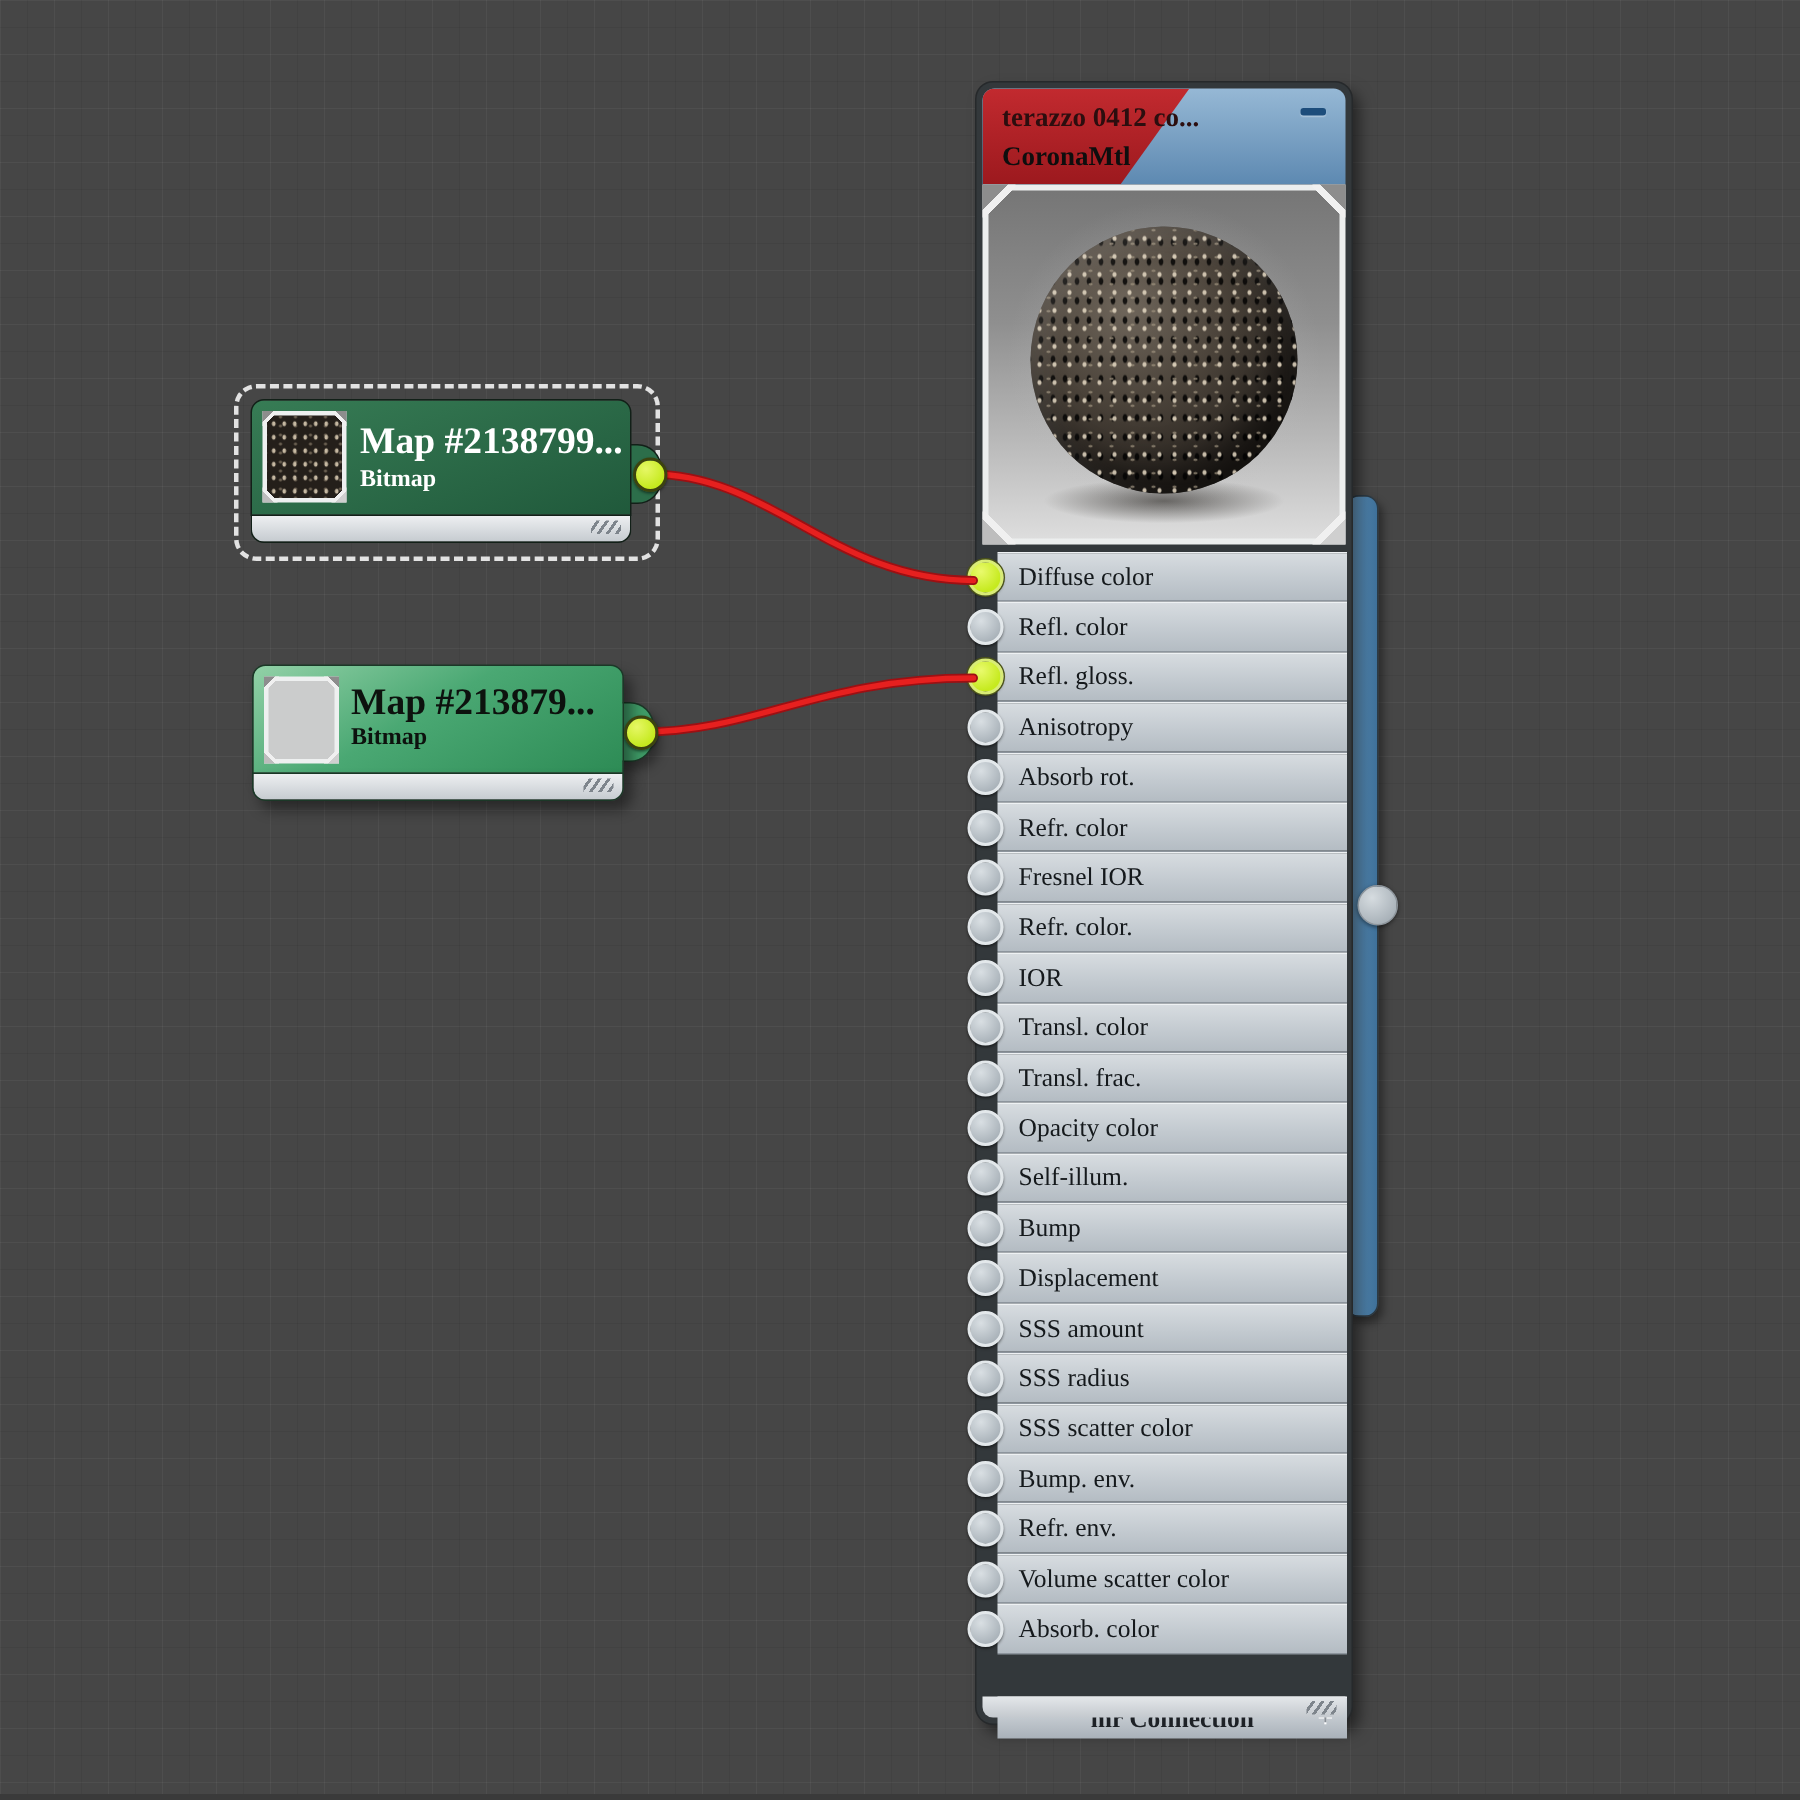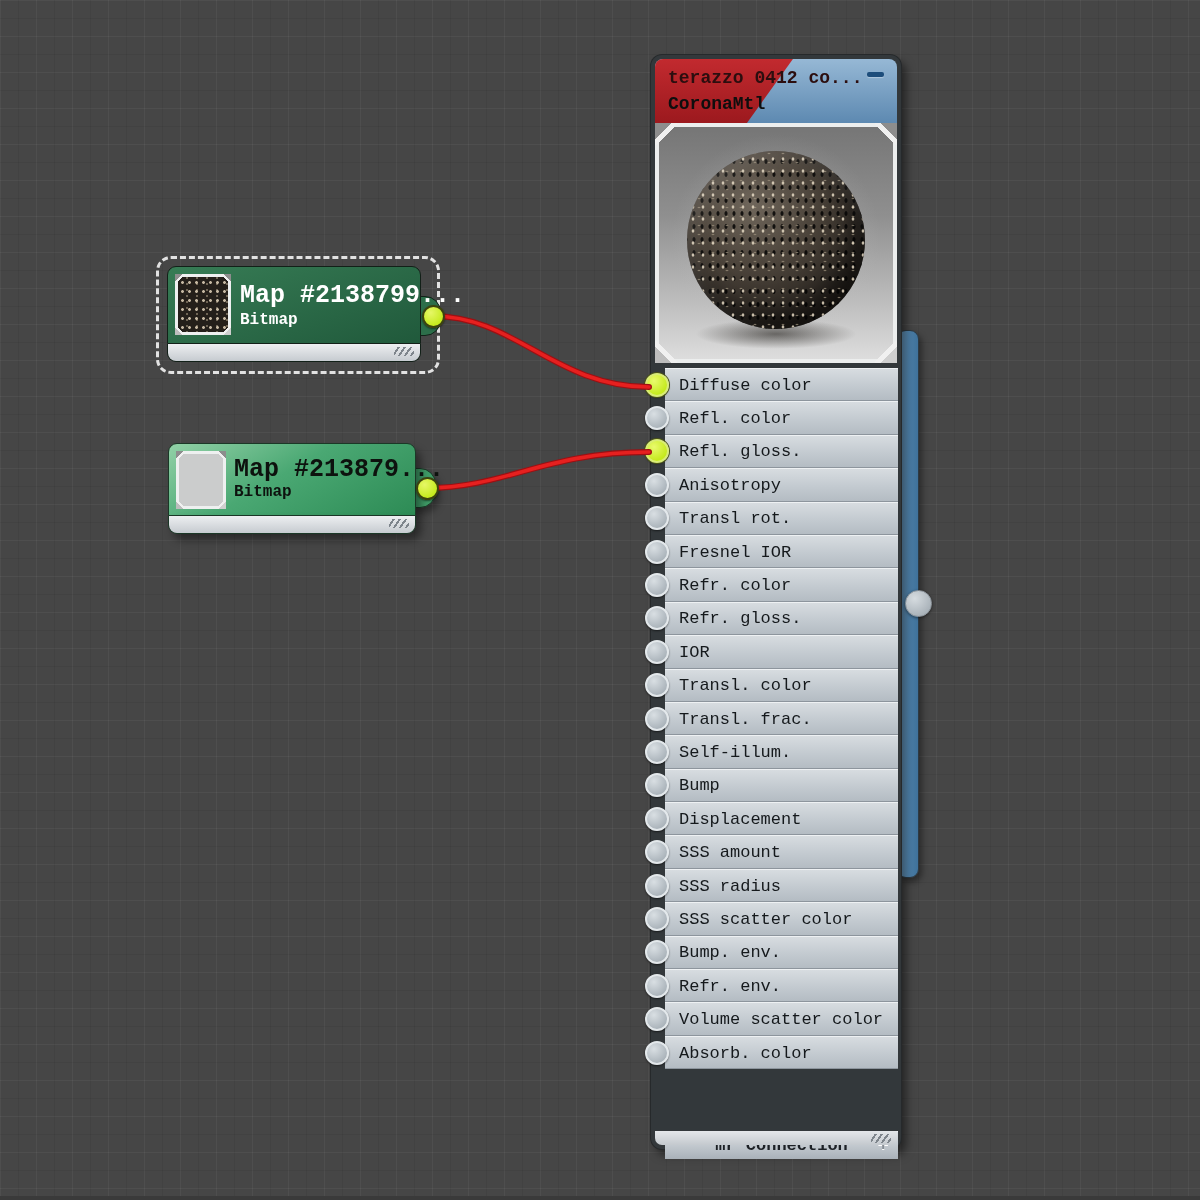--- a/index.html
+++ b/index.html
@@ -6,21 +6,21 @@
   #stage{
     position:relative;width:1200px;height:1196px;overflow:hidden;
     background-color:#464646;
     background-image:
       linear-gradient(rgba(255,255,255,.045) 1px, transparent 1px),
       linear-gradient(90deg, rgba(255,255,255,.045) 1px, transparent 1px),
       linear-gradient(rgba(0,0,0,.06) 1px, transparent 1px),
       linear-gradient(90deg, rgba(0,0,0,.06) 1px, transparent 1px);
     background-size:36px 36px,36px 36px,36px 36px,36px 36px;
     background-position:0 0,0 0,18px 18px,18px 18px;
-    font-family:Liberation Mono, monospace;
+    font-family:Liberation Serif, serif;
   }
   
   #side-tab{
     position:absolute;left:897px;top:330px;width:20px;height:546px;
     border-radius:9px;border:1px solid #2c3a44;
     background:linear-gradient(90deg,#74a5ca,#4f83ad 55%,#3f719a);
     box-shadow:3px 4px 6px rgba(0,0,0,.4);
   }
   #mtl-node{
     position:absolute;left:651px;top:55px;width:250px;height:1094px;
@@ -223,45 +223,49 @@
         <div class="slot-row">
           <span class="socket connected"></span>
           <span class="slot-label">Refl. gloss.</span>
         </div>
         <div class="slot-row">
           <span class="socket"></span>
           <span class="slot-label">Anisotropy</span>
         </div>
         <div class="slot-row">
           <span class="socket"></span>
-          <span class="slot-label">Transl rot.</span>
+          <span class="slot-label">Absorb rot.</span>
+        </div>
+        <div class="slot-row">
+          <span class="socket"></span>
+          <span class="slot-label">Refr. color</span>
         </div>
         <div class="slot-row">
           <span class="socket"></span>
           <span class="slot-label">Fresnel IOR</span>
         </div>
         <div class="slot-row">
           <span class="socket"></span>
-          <span class="slot-label">Refr. color</span>
-        </div>
-        <div class="slot-row">
-          <span class="socket"></span>
-          <span class="slot-label">Refr. gloss.</span>
+          <span class="slot-label">Refr. color.</span>
         </div>
         <div class="slot-row">
           <span class="socket"></span>
           <span class="slot-label">IOR</span>
         </div>
         <div class="slot-row">
           <span class="socket"></span>
           <span class="slot-label">Transl. color</span>
         </div>
         <div class="slot-row">
           <span class="socket"></span>
           <span class="slot-label">Transl. frac.</span>
+        </div>
+        <div class="slot-row">
+          <span class="socket"></span>
+          <span class="slot-label">Opacity color</span>
         </div>
         <div class="slot-row">
           <span class="socket"></span>
           <span class="slot-label">Self-illum.</span>
         </div>
         <div class="slot-row">
           <span class="socket"></span>
           <span class="slot-label">Bump</span>
         </div>
         <div class="slot-row">

